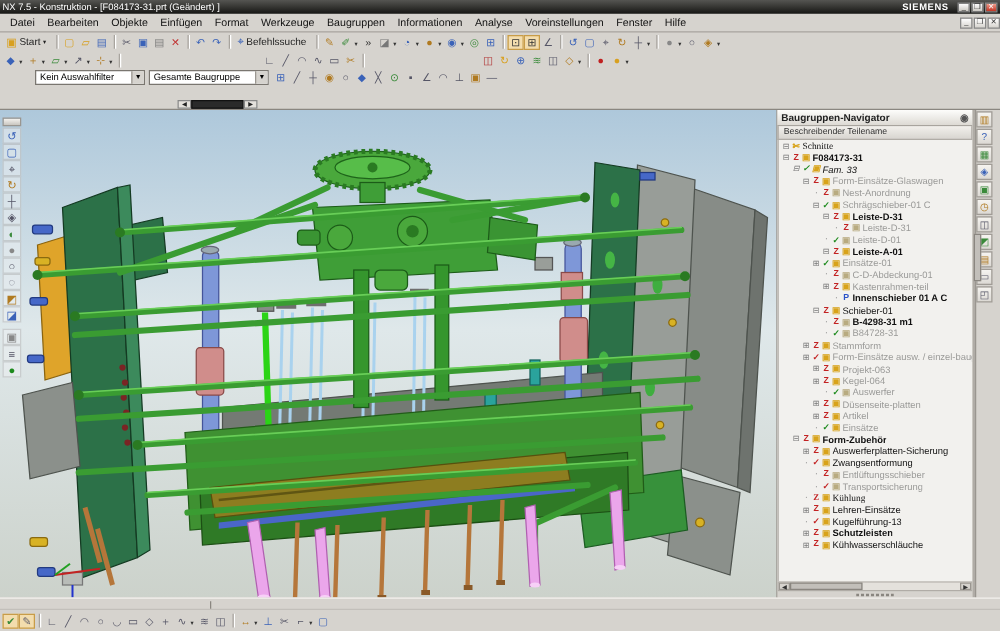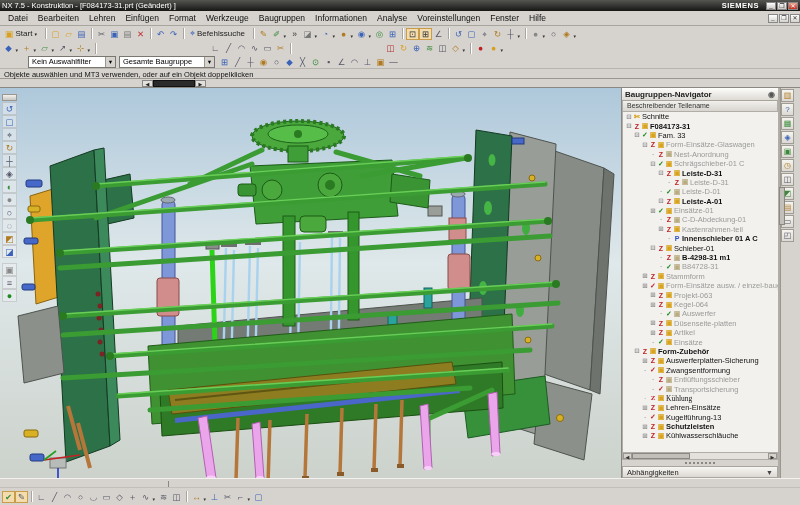--- a/index.html
+++ b/index.html
@@ -137,21 +137,21 @@
     <span class="tspacer"></span>
     <span id="brand">SIEMENS</span>
     <span class="winbtn">_</span>
     <span class="winbtn">❐</span>
     <span class="winbtn close">✕</span>
   </div>
 
   <div id="menubar">
       <span class="menuitem">Datei</span>
       <span class="menuitem">Bearbeiten</span>
-      <span class="menuitem">Lehren</span>
+      <span class="menuitem">Objekte</span>
       <span class="menuitem">Einfügen</span>
       <span class="menuitem">Format</span>
       <span class="menuitem">Werkzeuge</span>
       <span class="menuitem">Baugruppen</span>
       <span class="menuitem">Informationen</span>
       <span class="menuitem">Analyse</span>
       <span class="menuitem">Voreinstellungen</span>
       <span class="menuitem">Fenster</span>
       <span class="menuitem">Hilfe</span>
     <span class="tspacer"></span>
@@ -267,23 +267,20 @@
         <span class="tbtn" style="color: rgb(58, 138, 58);">⊙</span>
         <span class="tbtn" style="color: rgb(85, 85, 102);">▪</span>
         <span class="tbtn" style="color: rgb(85, 85, 102);">∠</span>
         <span class="tbtn" style="color: rgb(85, 85, 102);">◠</span>
         <span class="tbtn" style="color: rgb(85, 85, 102);">⊥</span>
         <span class="tbtn" style="color: rgb(176, 122, 32);">▣</span>
         <span class="tbtn" style="color: rgb(85, 85, 102);">—</span>
       </span>
   </div>
 
-  <div id="promptbar">
-    <span>Objekte auswählen und MT3 verwenden, oder auf ein Objekt doppelklicken</span>
-  </div>
 
   <div id="dockstrip">
     <div id="dockscroll">
       <span class="db">◀</span>
       <span class="dthumb"></span>
       <span class="db">▶</span>
     </div>
   </div>
 
   <div id="main">
@@ -496,32 +493,32 @@
     <div id="panel">
       <div id="panecol">
         <div id="panelHeader">
           <span>Baugruppen-Navigator</span>
           <span class="pin">◉</span>
         </div>
         <div id="colHeader">
           <span>Beschreibender Teilename</span>
         </div>
         <div id="tree">
-            <div class="trow" style="padding-left: 2px;">
+            <div class="trow" style="padding-left: 2px; font-family: Liberation Serif, serif;">
               <span class="exp">⊟</span>
               <span class="tic" style="color: rgb(216, 163, 26);">✄</span>
               <span class="lbl">Schnitte</span>
             </div>
             <div class="trow bold" style="padding-left: 2px;">
               <span class="exp">⊟</span>
               <span class="tic" style="color: rgb(194, 34, 34);">Z</span>
               <span class="tic" style="color: rgb(216, 163, 26);">▣</span>
               <span class="lbl">F084173-31</span>
             </div>
-            <div class="trow" style="padding-left: 10px;">
+            <div class="trow" style="padding-left: 10px; font-style: italic;">
               <span class="exp">⊟</span>
               <span class="tic" style="color: rgb(28, 138, 28);">✓</span>
               <span class="tic" style="color: rgb(216, 163, 26);">▣</span>
               <span class="lbl">Fam. 33</span>
             </div>
             <div class="trow gray" style="padding-left: 18px;">
               <span class="exp">⊟</span>
               <span class="tic" style="color: rgb(194, 34, 34);">Z</span>
               <span class="tic" style="color: rgb(216, 163, 26);">▣</span>
               <span class="lbl">Form-Einsätze-Glaswagen</span>
@@ -714,24 +711,20 @@
           </div>
         <div id="hscroll">
           <span class="hb">◀</span>
           <span class="hthumb"></span>
           <span class="htrack"></span>
           <span class="hb">▶</span>
         </div>
         <div class="splitter">
             <div class="dots"></div>
           </div>
-        <div class="foldbar">
-          <span>Abhängigkeiten</span>
-          <span class="chev">▼</span>
-        </div>
       </div>
       <div id="vscroll">
         <div class="vthumb"></div>
       </div>
       <div id="resbar">
           <div class="rbtn" style="color: rgb(176, 122, 32);">▥</div>
           <div class="rbtn" style="color: rgb(58, 98, 184);">?</div>
           <div class="rbtn" style="color: rgb(58, 138, 58);">▦</div>
           <div class="rbtn" style="color: rgb(58, 98, 184);">◈</div>
           <div class="rbtn" style="color: rgb(58, 138, 58);">▣</div>

